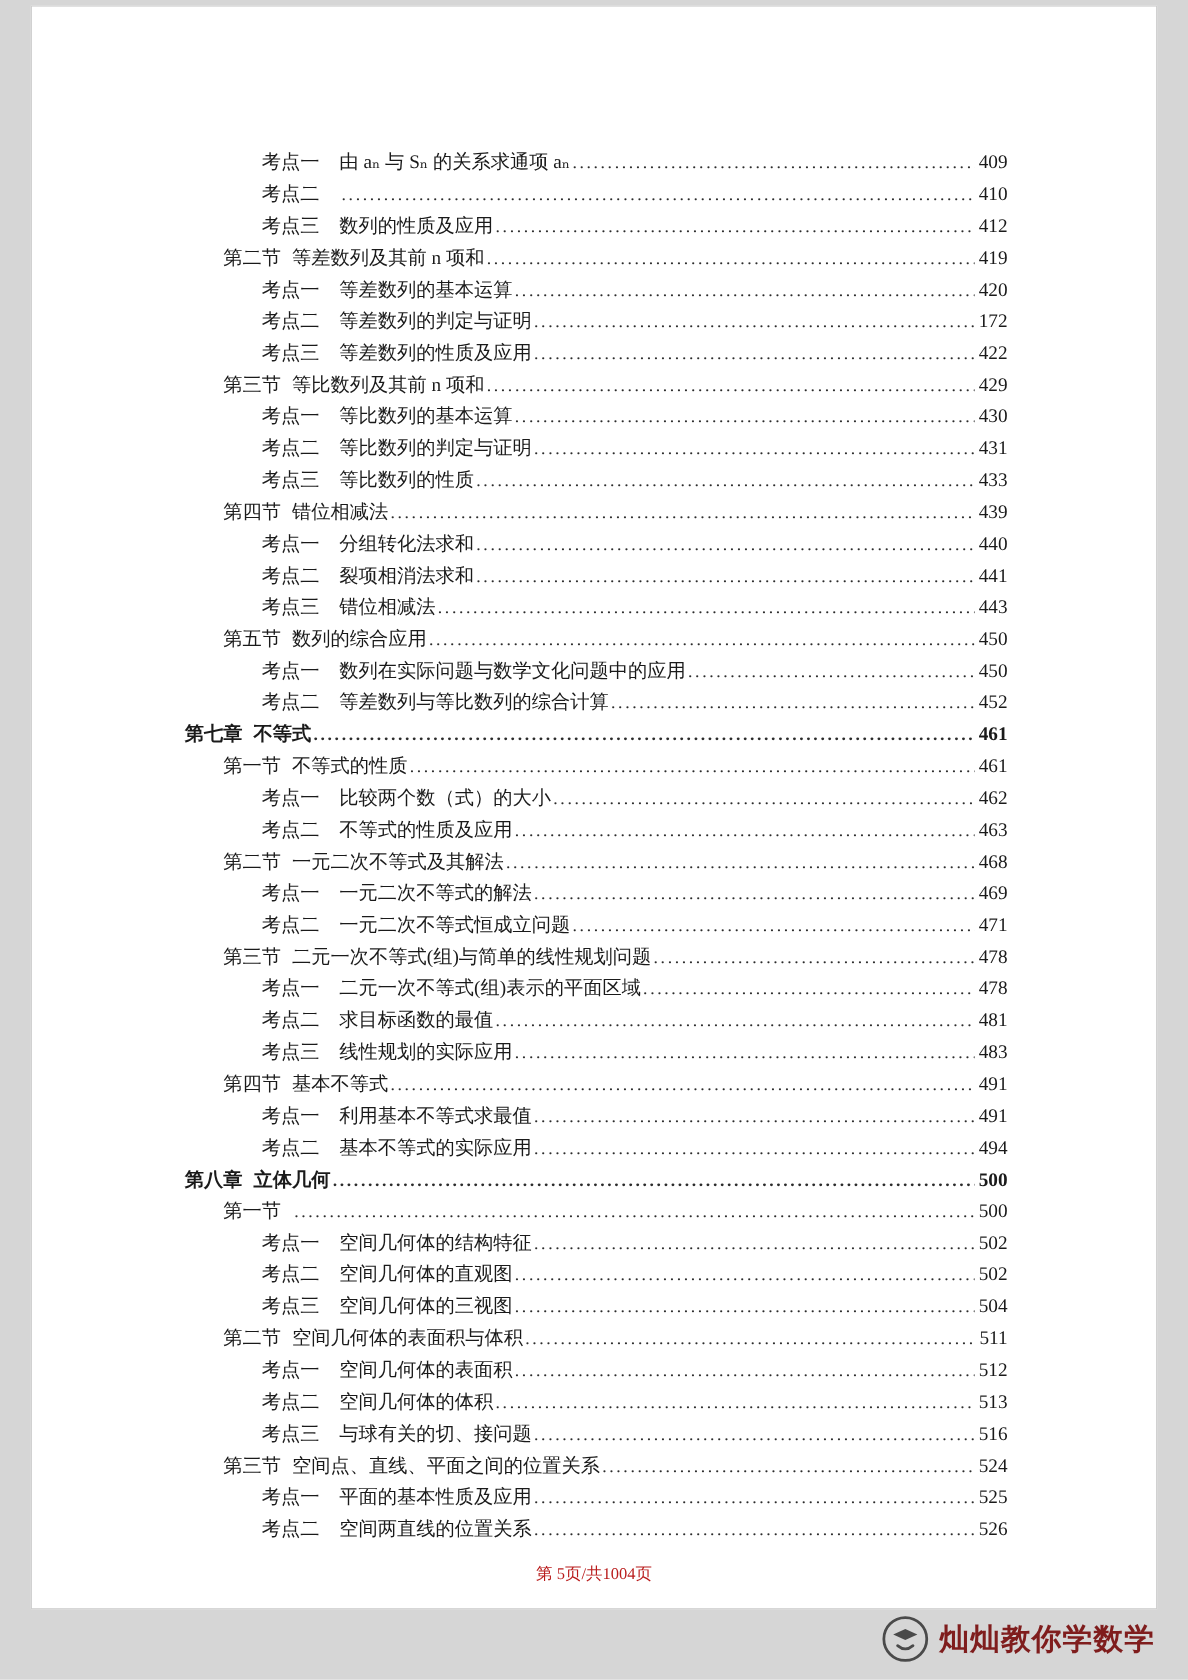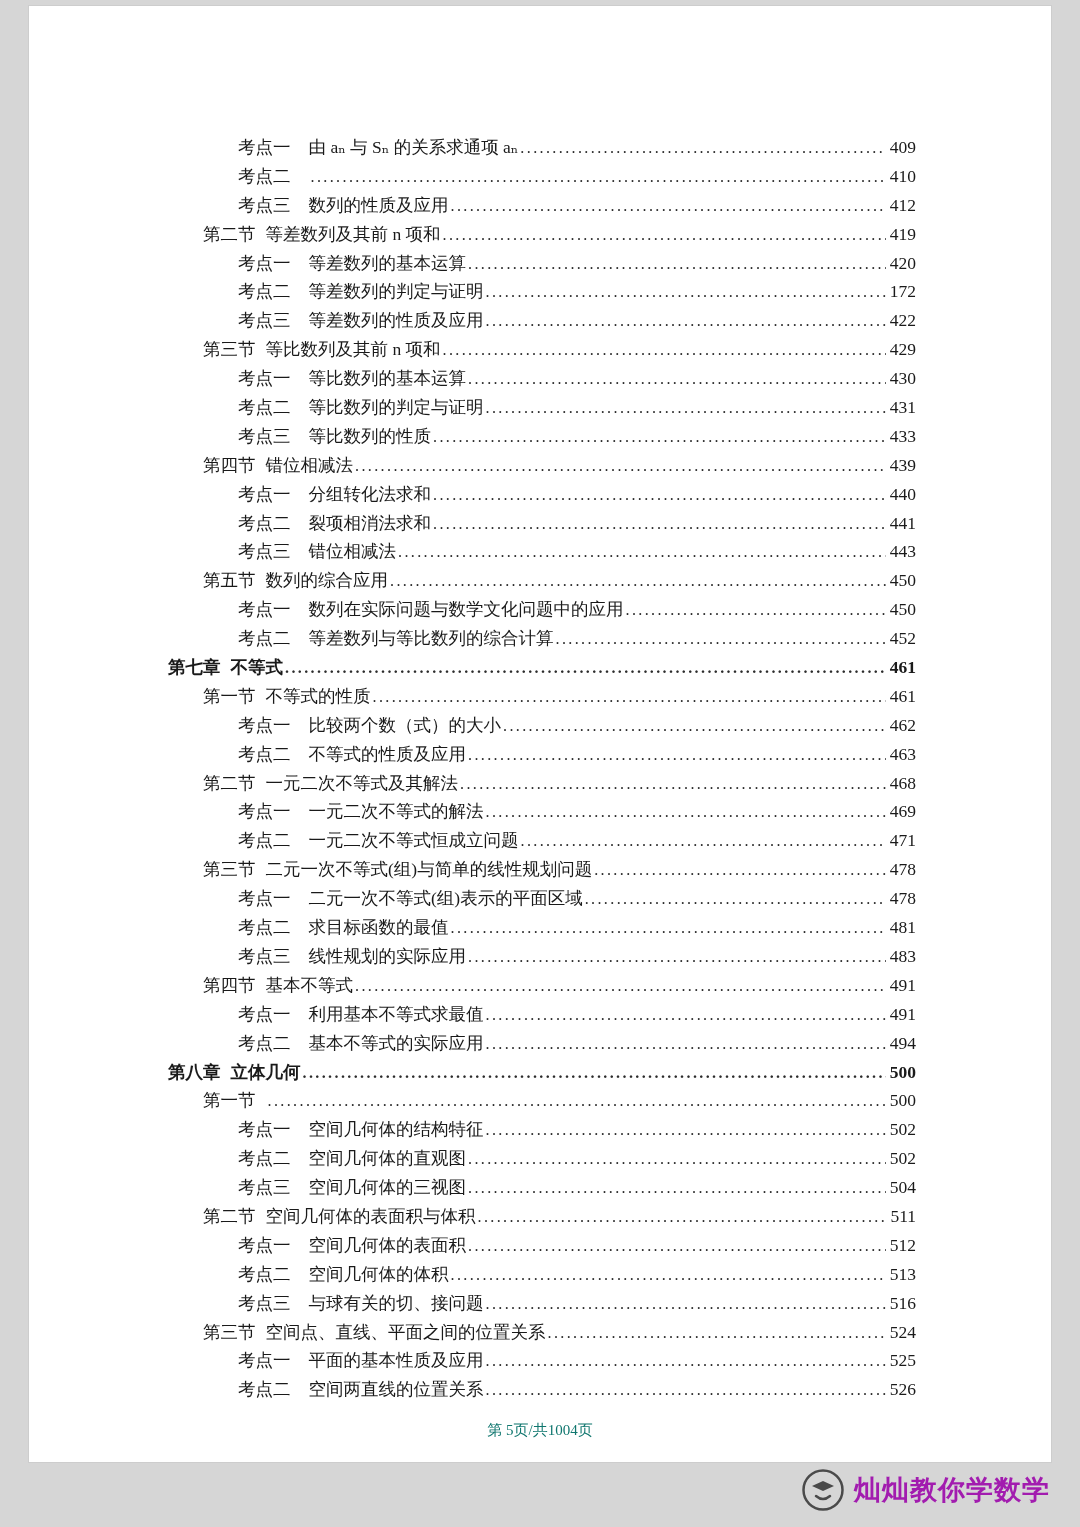--- a/index.html
+++ b/index.html
@@ -51,29 +51,29 @@
     font-size: 16px;
     color: #2b2b2b;
   }
   .pagenum { flex: 0 0 auto; margin-left: 2px; }
   .footer {
     position: absolute;
     left: 0; top: 1421px;
     width: 100%;
     text-align: center;
     font-size: 15px;
-    color: #0f766e;
+    color: #b91c1c;
   }
   .brand {
     position: absolute;
     right: 30px; top: 1468px;
     display: flex;
     align-items: center;
     gap: 9px;
-    color: #a21caf;
+    color: #7f1d1d;
     font-family: "Liberation Sans", "DejaVu Sans", sans-serif;
     font-size: 27px;
     font-weight: 600;
     letter-spacing: 1px;
   }
   .brand-logo { display: inline-flex; }
 </style>
 </head>
 <body>
 

